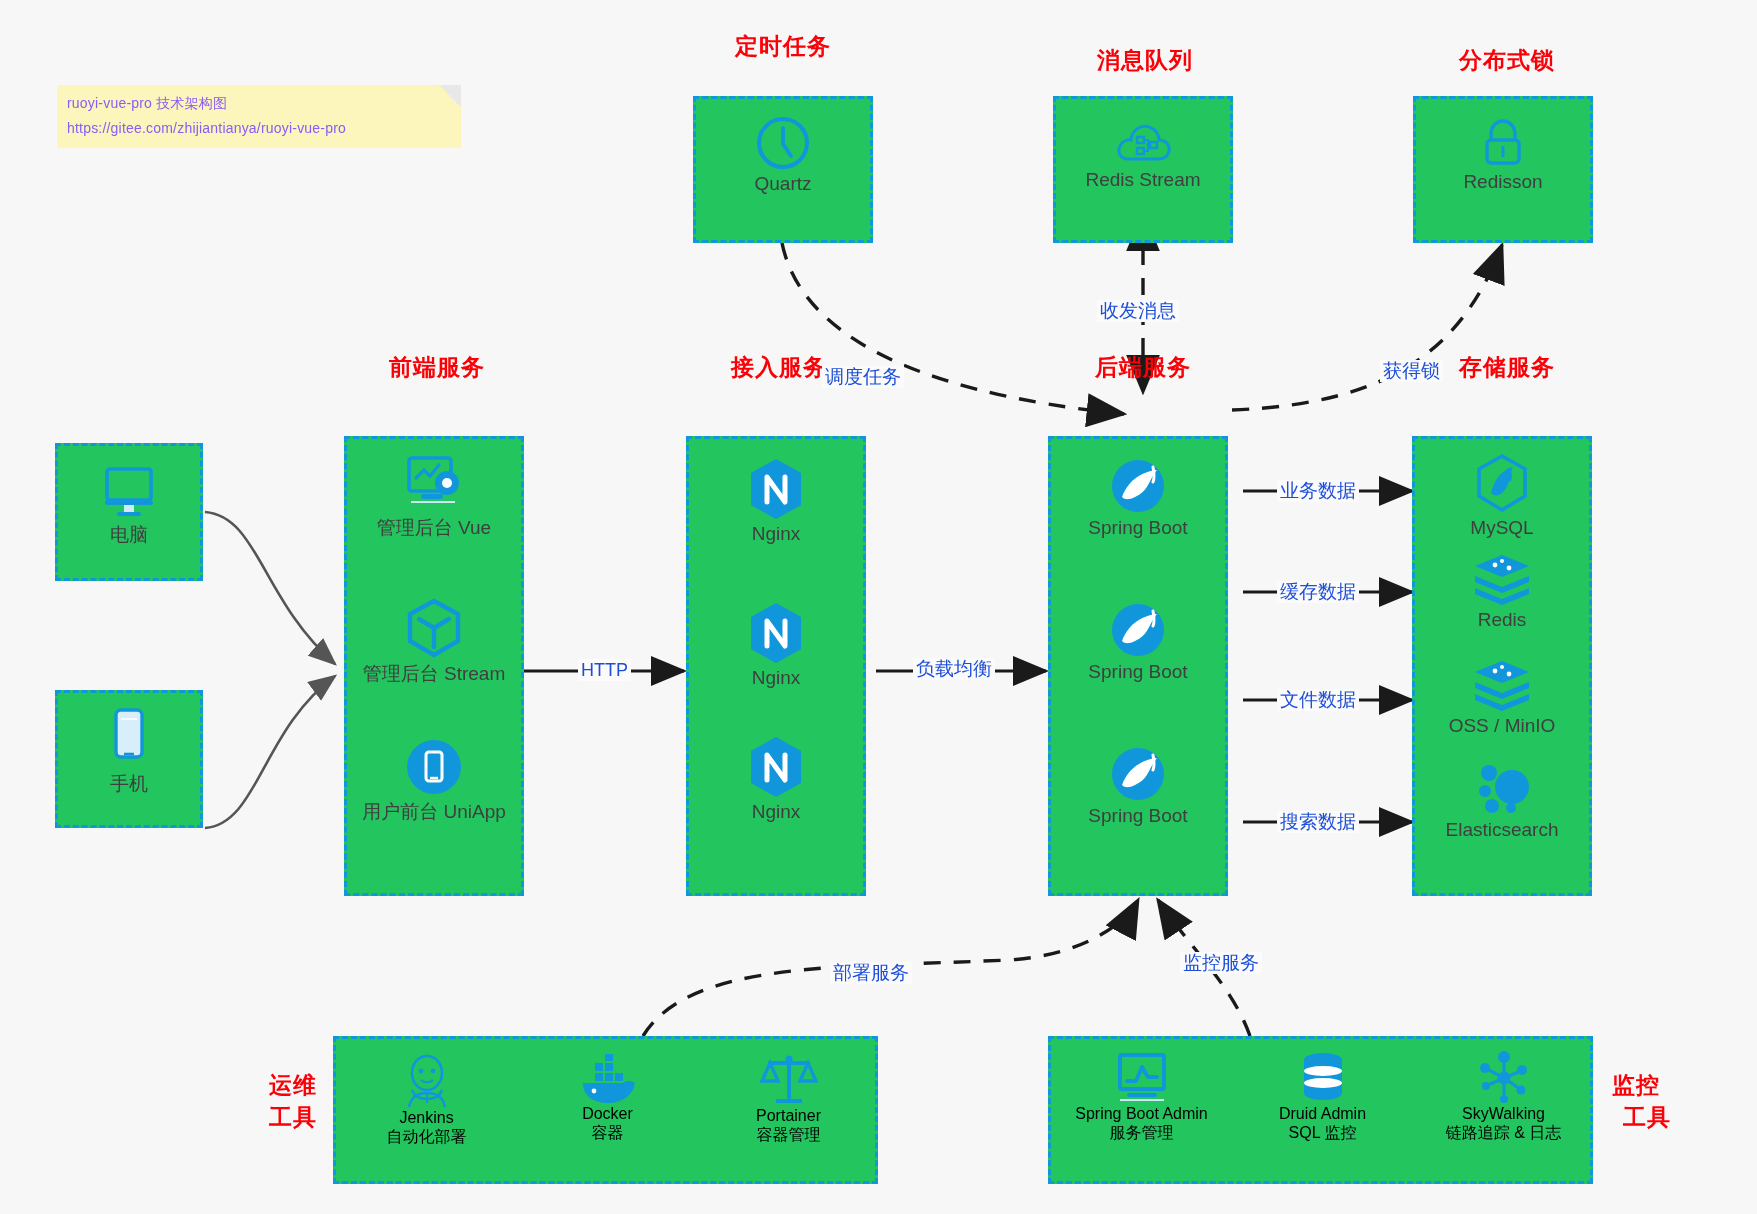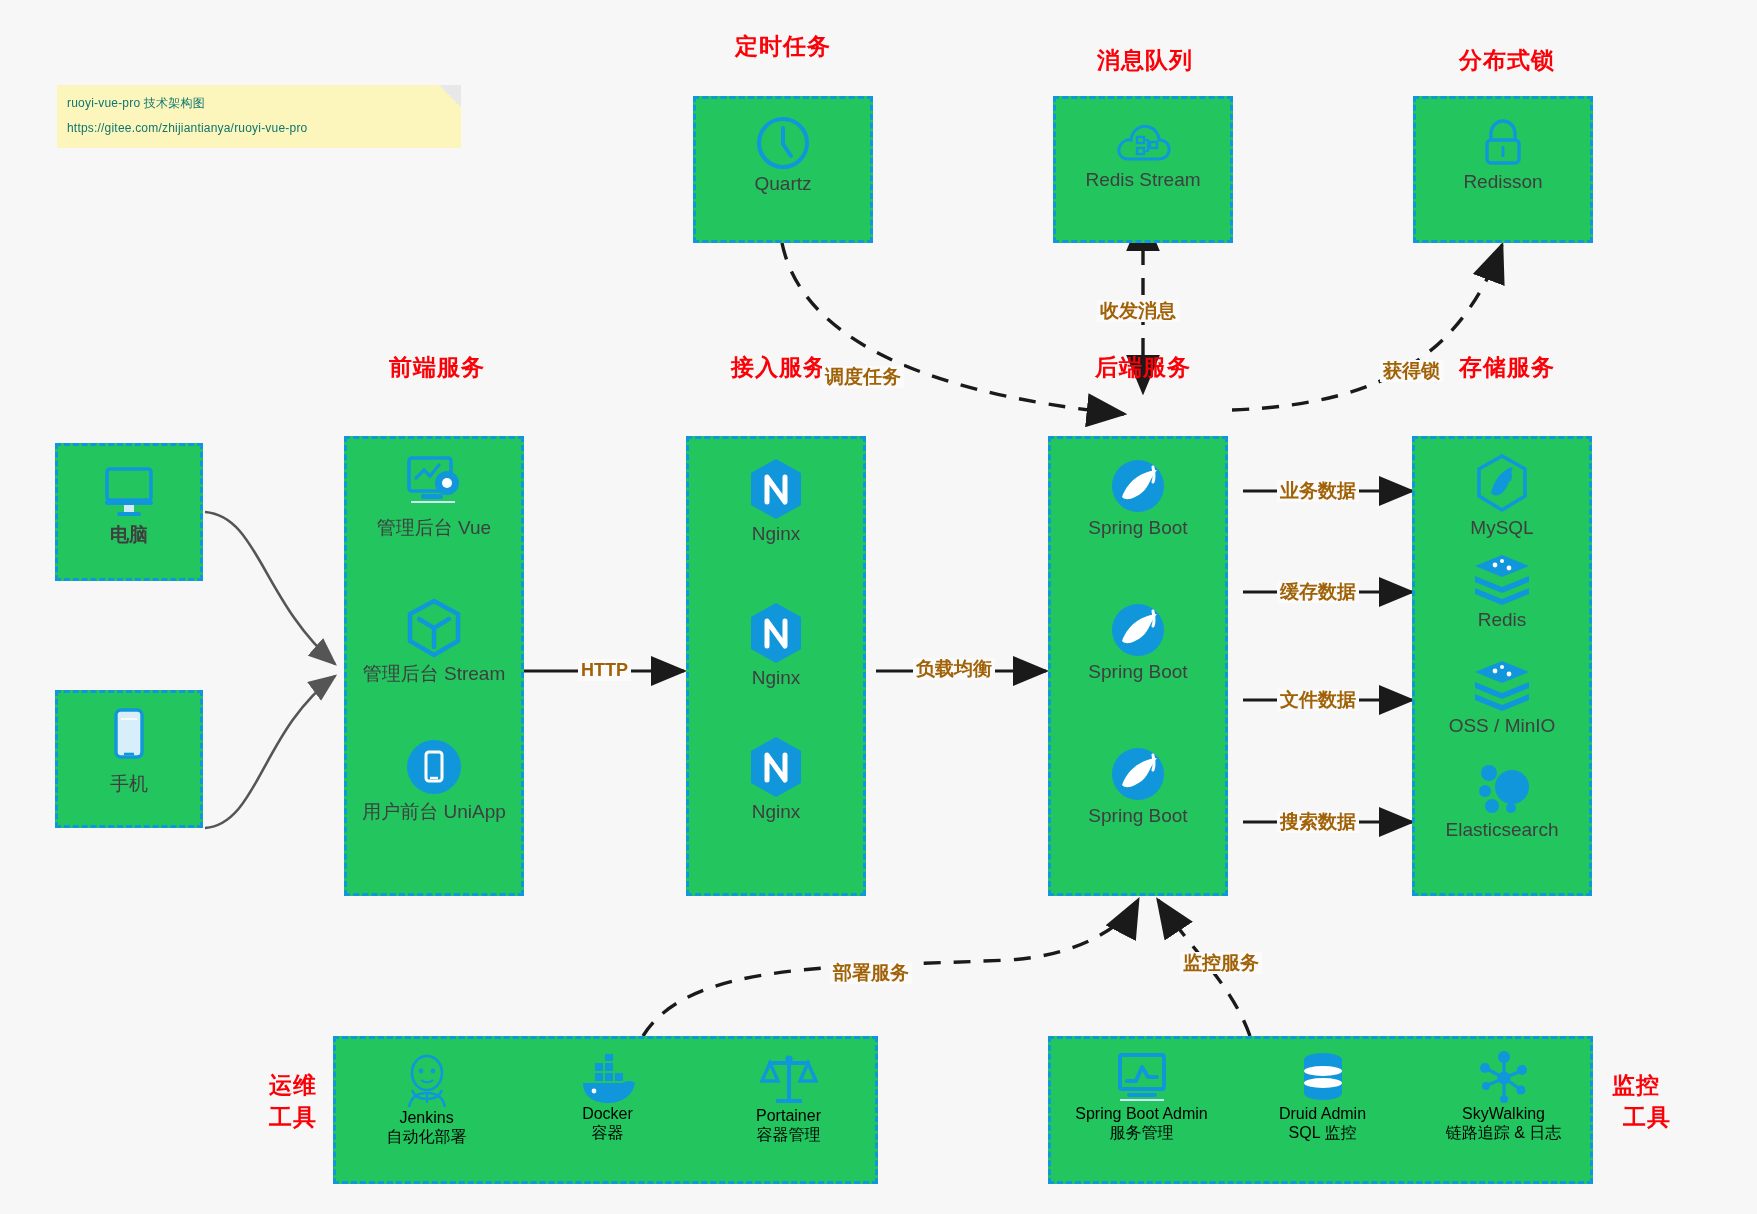--- a/index.html
+++ b/index.html
@@ -17,21 +17,21 @@
   .note{
     position:absolute;left:57px;top:85px;width:404px;height:63px;
     background:#fcf6bd;
     box-shadow:none;
   }
   .note .fold{
     position:absolute;right:0;top:0;width:22px;height:22px;
     background:linear-gradient(225deg,#e8e8e8 0 50%,transparent 50% 100%);
   }
   .note .line{
-    font-size:12px;color:#0f766e;letter-spacing:.2px;
+    font-size:14px;color:#8b5cf6;letter-spacing:.2px;
     padding-left:10px;line-height:25px;white-space:nowrap;
   }
   .note .l1{padding-top:6px;}
 
   
   .gbox{
     position:absolute;
     border:3px dashed #1296db;
     background:#22c55e;
     box-sizing:border-box;
@@ -47,22 +47,22 @@
     position:absolute;width:100%;text-align:center;
   }
   .node .cap{
     font-size:19px;color:#3f3f3f;white-space:nowrap;margin-top:2px;
   }
   .ico{display:block;margin:0 auto;}
 
   
   .elabel{
     position:absolute;background:#fbfbfb;
-    font-size:18px;color:#a16207;white-space:nowrap;
-    padding:0 3px;line-height:22px;font-weight:bold;
+    font-size:18px;color:#1d4ed8;white-space:nowrap;
+    padding:0 3px;line-height:22px;
   }
   .elabel.cn{font-size:19px;}
 </style>
 </head>
 <body>
 
 <div class="stage">
 
   <svg class="wires" viewBox="0 0 1757 1214">
     <defs>
@@ -139,21 +139,21 @@
     <div class="node" style="top:18px;">
       <svg class="ico" width="52" height="52" viewBox="0 0 52 52">
         <path d="M14 23 V17 C14 9 20 4 26 4 C32 4 38 9 38 17 V23" fill="none" stroke="#1296db" stroke-width="3.4"></path>
         <rect x="10" y="23" width="32" height="23" rx="4" fill="none" stroke="#1296db" stroke-width="3.4"></rect>
         <line x1="26" y1="29" x2="26" y2="40" stroke="#1296db" stroke-width="3"></line>
       </svg>
       <div class="cap">Redisson</div>
     </div>
   </div>
 
-  <div class="gbox" style="left:55px;top:443px;width:148px;height:138px;font-weight:bold;">
+  <div class="gbox" style="left:55px;top:443px;width:148px;height:138px;">
     <div class="node" style="top:16px;">
       <svg class="ico" width="62" height="58" viewBox="0 0 62 58">
         <rect x="9" y="7" width="44" height="31" rx="3" fill="none" stroke="#1296db" stroke-width="3.6"></rect>
         <rect x="7" y="38" width="48" height="5" rx="2.5" fill="#1296db"></rect>
         <rect x="26" y="43" width="10" height="7" fill="#cfeaf8"></rect>
         <rect x="19" y="50" width="24" height="4" rx="2" fill="#1296db"></rect>
       </svg>
       <div class="cap">电脑</div>
     </div>
   </div>

